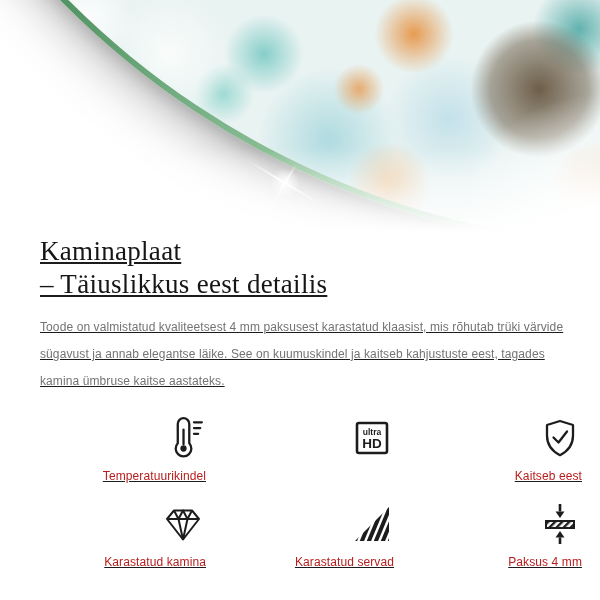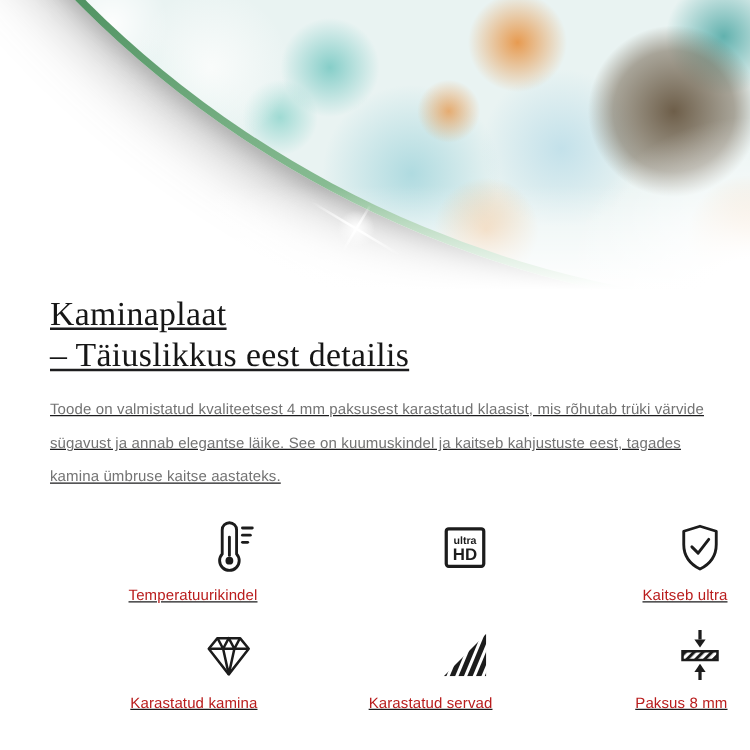--- a/index.html
+++ b/index.html
@@ -116,21 +116,21 @@
       </div>
     </div>
 
     <div class="feature">
       <div class="icon-box">
         <svg width="44" height="44" viewBox="0 0 44 44" fill="none" stroke="#1c1c1c" stroke-width="2.3" stroke-linejoin="round" stroke-linecap="round">
           <path d="M22 5 L35 9 V19.5 C35 28.8 29.5 35.4 22 39.2 C14.5 35.4 9 28.8 9 19.5 V9 Z"></path>
           <polyline points="15.5,21.5 20.5,26.5 29,15.5"></polyline>
         </svg>
       </div>
-      <div class="feature-label">Kaitseb ultra</div>
+      <div class="feature-label">Kaitseb eest</div>
     </div>
 
     <div class="feature">
       <div class="icon-box">
         <svg width="46" height="44" viewBox="0 0 44 44" fill="none" stroke="#1c1c1c" stroke-width="2" stroke-linejoin="round">
           <path d="M13 8.5 H31 L38 17 L22 37.5 L6 17 Z"></path>
           <path d="M6 17 H38 M13 8.5 L17.5 17 L22 37.5 M31 8.5 L26.5 17 L22 37.5 M17.5 17 L22 8.5 L26.5 17"></path>
         </svg>
       </div>
       <div class="feature-label">Karastatud kamina</div>
@@ -165,17 +165,17 @@
               <rect width="2.4" height="5" fill="#1c1c1c"></rect>
             </pattern>
           </defs>
           <rect x="8" y="19" width="28" height="7" fill="url(#hatch)" stroke="#1c1c1c" stroke-width="2"></rect>
           <line x1="22" y1="2" x2="22" y2="9.5" stroke="#1c1c1c" stroke-width="2.6"></line>
           <polygon points="17.5,9.5 26.5,9.5 22,16" fill="#1c1c1c"></polygon>
           <line x1="22" y1="42" x2="22" y2="35.5" stroke="#1c1c1c" stroke-width="2.6"></line>
           <polygon points="17.5,35.5 26.5,35.5 22,29" fill="#1c1c1c"></polygon>
         </svg>
       </div>
-      <div class="feature-label">Paksus 8 mm</div>
+      <div class="feature-label">Paksus 4 mm</div>
     </div>
 
   </div>
 </div>
 
 </body></html>

